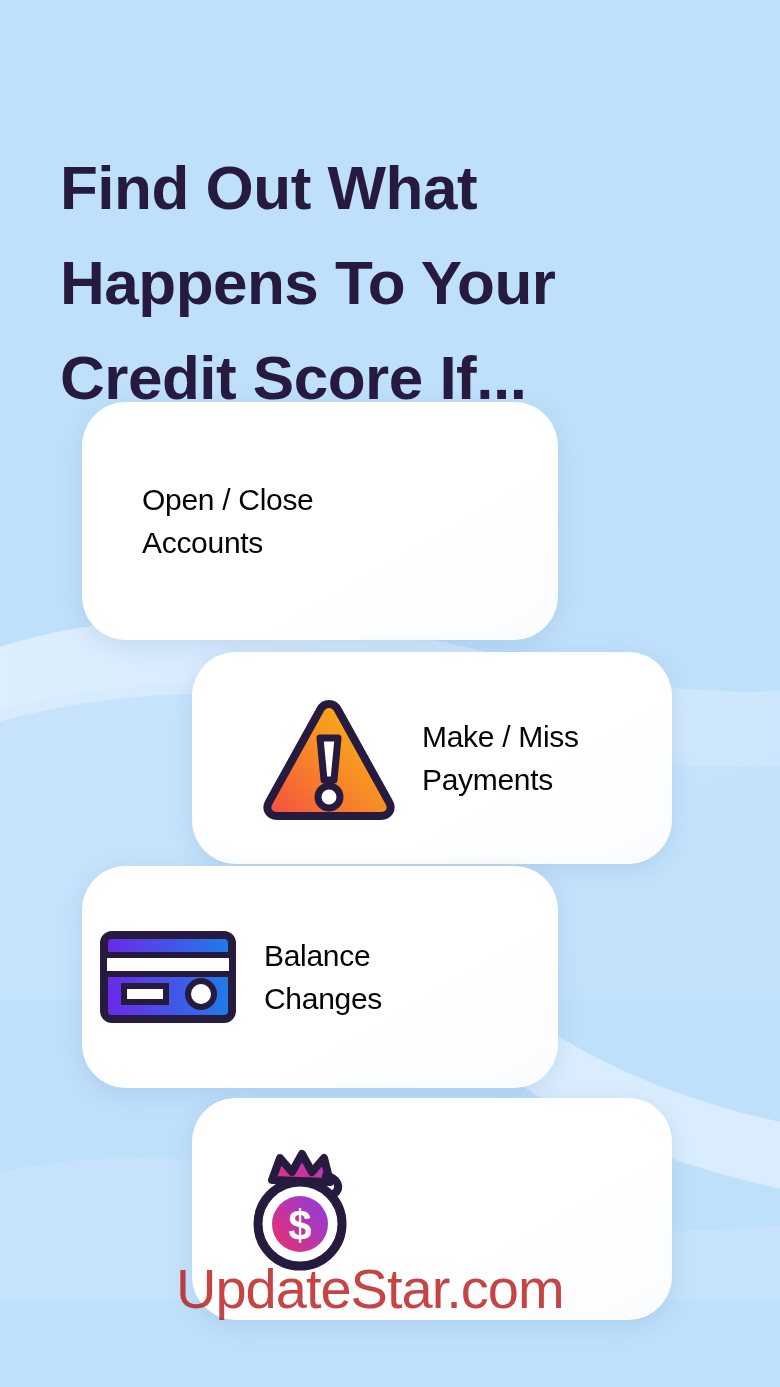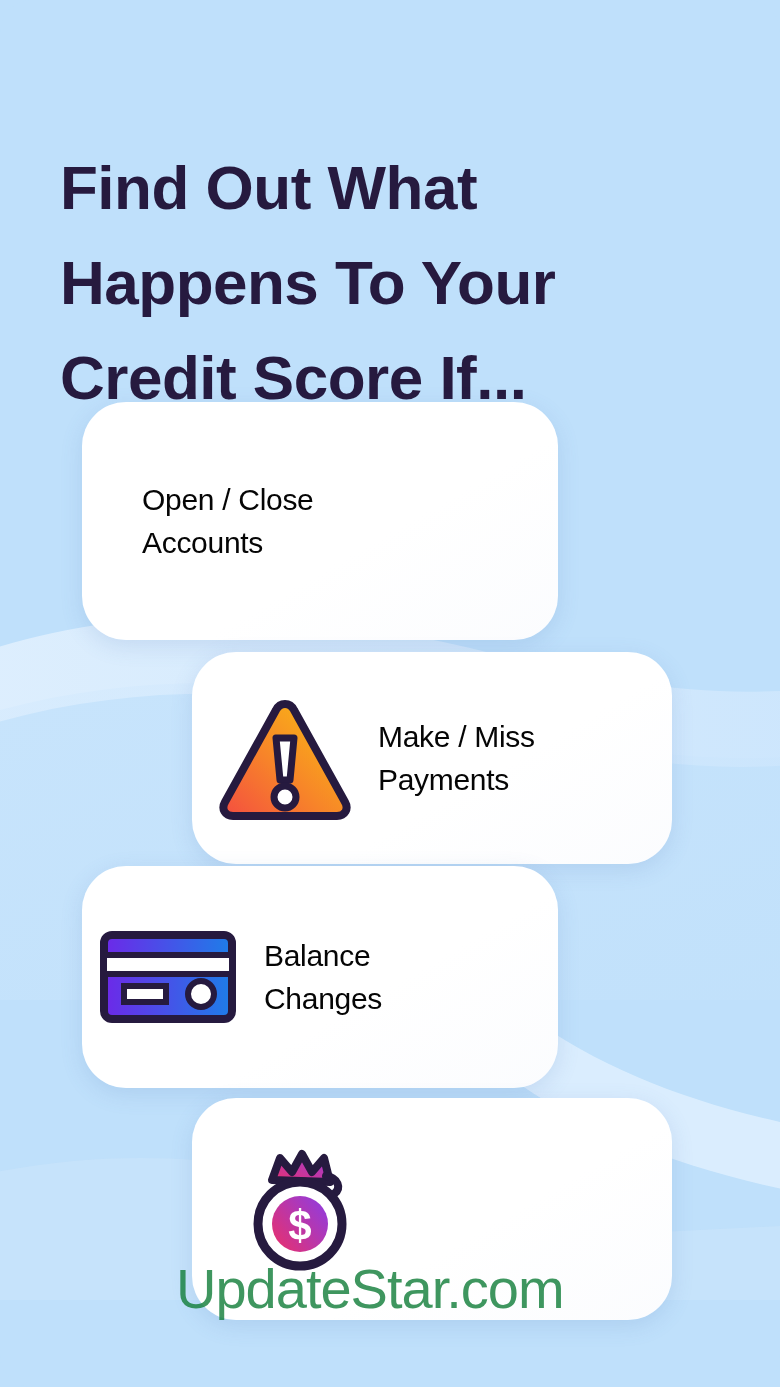--- a/index.html
+++ b/index.html
@@ -53,21 +53,21 @@
     border-radius: 44px;
     box-shadow: 0 6px 22px rgba(80, 120, 180, 0.16);
     display: flex;
     align-items: center;
     box-sizing: border-box;
   }
   .card-left  { left: 82px;  width: 476px; }
   .card-right { left: 192px; width: 480px; }
 
   #card-1 { top: 402px;  height: 238px; padding-left: 36px; }
-  #card-2 { top: 652px;  height: 212px; padding-left: 22px; }
+  #card-2 { top: 652px;  height: 212px; padding-left: 66px; }
   #card-3 { top: 866px;  height: 222px; padding-left: 16px; }
   #card-4 { top: 1098px; height: 222px; padding-left: 50px; }
 
   .card-icon {
     flex: 0 0 auto;
     display: flex;
     align-items: center;
     justify-content: center;
   }
   #card-1 .card-icon { width: 136px; height: 136px; }
@@ -89,21 +89,21 @@
   #card-4 .card-label { margin-left: 26px; }
 
   
   .watermark {
     position: absolute;
     left: 176px;
     top: 1256px;
     font-size: 56px;
     line-height: 66px;
     font-weight: normal;
-    color: #15803d;
+    color: #b91c1c;
     opacity: 0.82;
     letter-spacing: -1px;
     white-space: nowrap;
   }
 </style>
 </head>
 <body>
 
 <div id="page">
 

